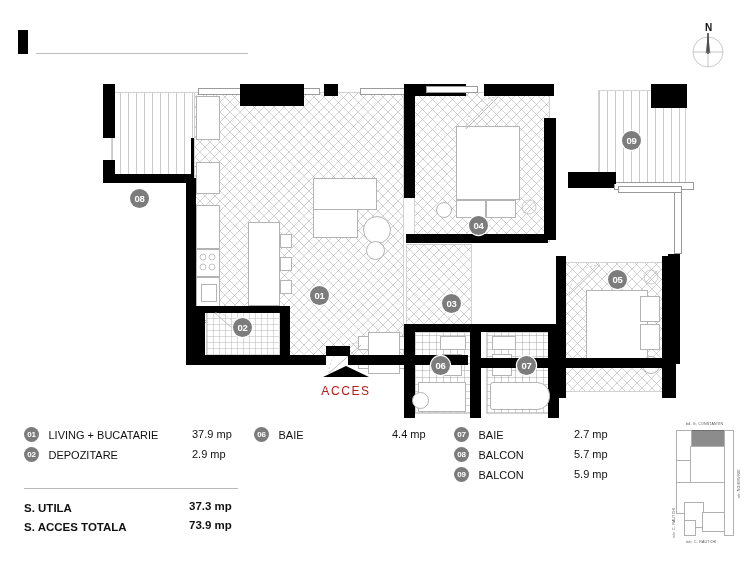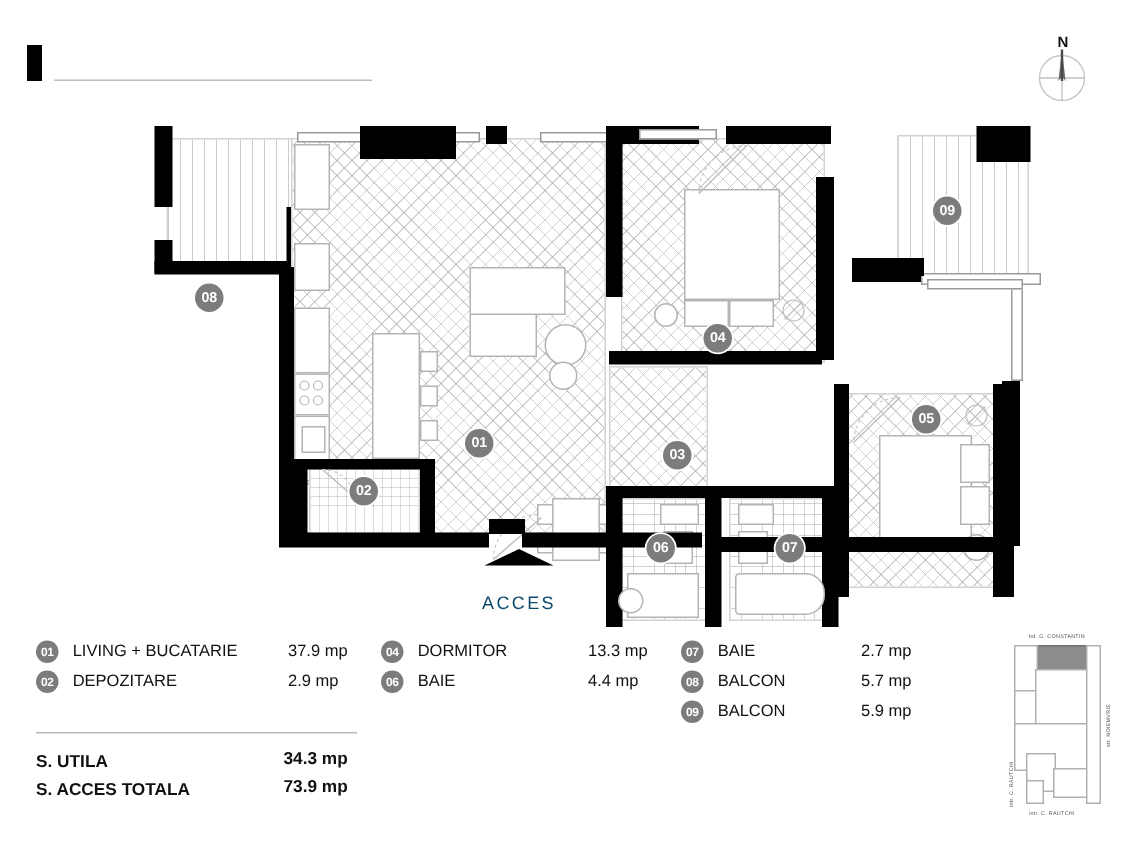--- a/index.html
+++ b/index.html
@@ -55,21 +55,21 @@
 
   
   .badge{position:absolute;width:19px;height:19px;border-radius:50%;background:#7c7c7c;
          color:#fff;font-size:9.5px;font-weight:bold;line-height:19px;text-align:center;
          letter-spacing:-.2px;z-index:30;box-shadow:0 0 0 1.2px #fff;}
 
   
   #acces{position:absolute;left:300px;top:366px;width:92px;text-align:center;}
   #acces-arrow{width:0;height:0;margin:0 auto;border-left:23px solid transparent;
                border-right:23px solid transparent;border-bottom:11px solid #000;}
-  #acces-label{font-size:12px;letter-spacing:1.6px;margin-top:18px;color:#0c4a6e;}
+  #acces-label{font-size:12px;letter-spacing:1.6px;margin-top:7px;color:#b91c1c;}
 
   
   #legend{position:absolute;left:24px;top:424px;width:620px;}
   .lcol{position:absolute;top:0;}
   .lrow{height:20px;line-height:20px;position:relative;white-space:nowrap;}
   .lbadge{display:inline-block;width:15px;height:15px;border-radius:50%;background:#7c7c7c;
           color:#fff;font-size:8px;font-weight:bold;line-height:15px;text-align:center;
           vertical-align:middle;letter-spacing:-.3px;}
   .lname{display:inline-block;margin-left:5px;font-size:11px;vertical-align:middle;color:#111;}
   .larea{position:absolute;font-size:11px;color:#111;vertical-align:middle;}
@@ -262,25 +262,20 @@
     </div>
     <div class="lrow">
       <span class="lbadge">02</span>
       <span class="lname">DEPOZITARE</span>
       <span class="larea" style="left:168px;">2.9 mp</span>
     </div>
   </div>
 
   <div class="lcol" style="left:230px;width:200px;">
     <div class="lrow">
-      <span class="lbadge">04</span>
-      <span class="lname">DORMITOR</span>
-      <span class="larea" style="left:138px;">13.3 mp</span>
-    </div>
-    <div class="lrow">
       <span class="lbadge">06</span>
       <span class="lname">BAIE</span>
       <span class="larea" style="left:138px;">4.4 mp</span>
     </div>
   </div>
 
   <div class="lcol" style="left:430px;width:190px;">
     <div class="lrow">
       <span class="lbadge">07</span>
       <span class="lname">BAIE</span>
@@ -296,21 +291,21 @@
       <span class="lname">BALCON</span>
       <span class="larea" style="left:120px;">5.9 mp</span>
     </div>
   </div>
 </div>
 
 <div id="totals">
   <div id="totals-rule"></div>
   <div class="trow">
     <span class="tlabel">S. UTILA</span>
-    <span class="tvalue">34.3 mp</span>
+    <span class="tvalue">37.3 mp</span>
   </div>
   <div class="trow">
     <span class="tlabel">S. ACCES TOTALA</span>
     <span class="tvalue">73.9 mp</span>
   </div>
 </div>
 
 <div id="minimap">
   <div class="mstreet" style="left:18px;top:2px;">bd. G. CONSTANTIN</div>
 

